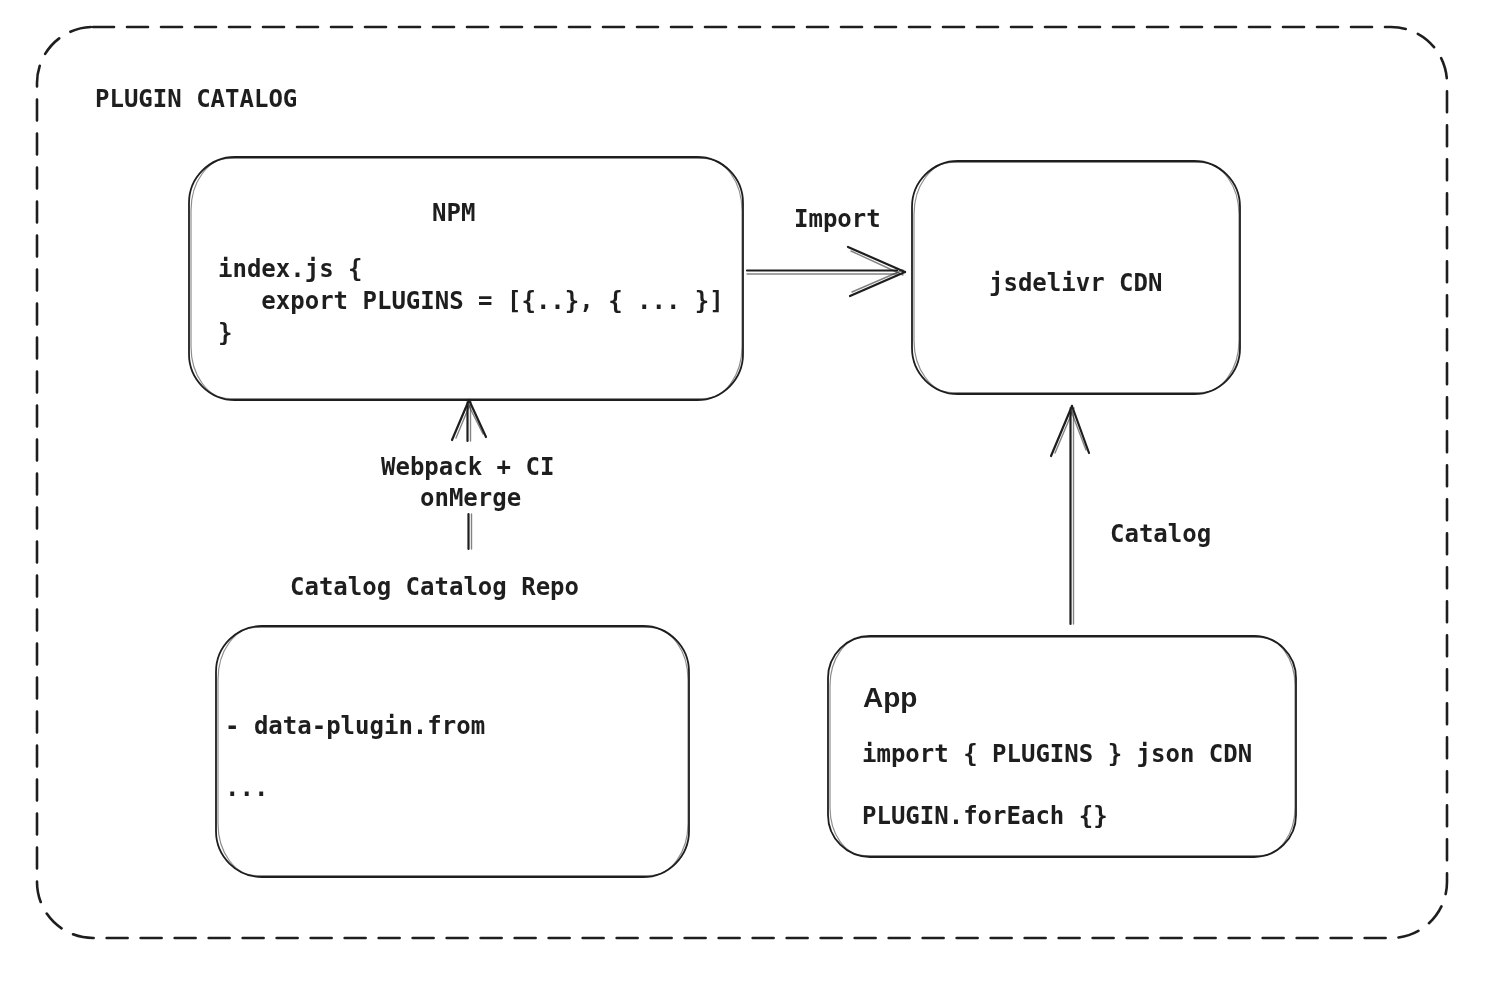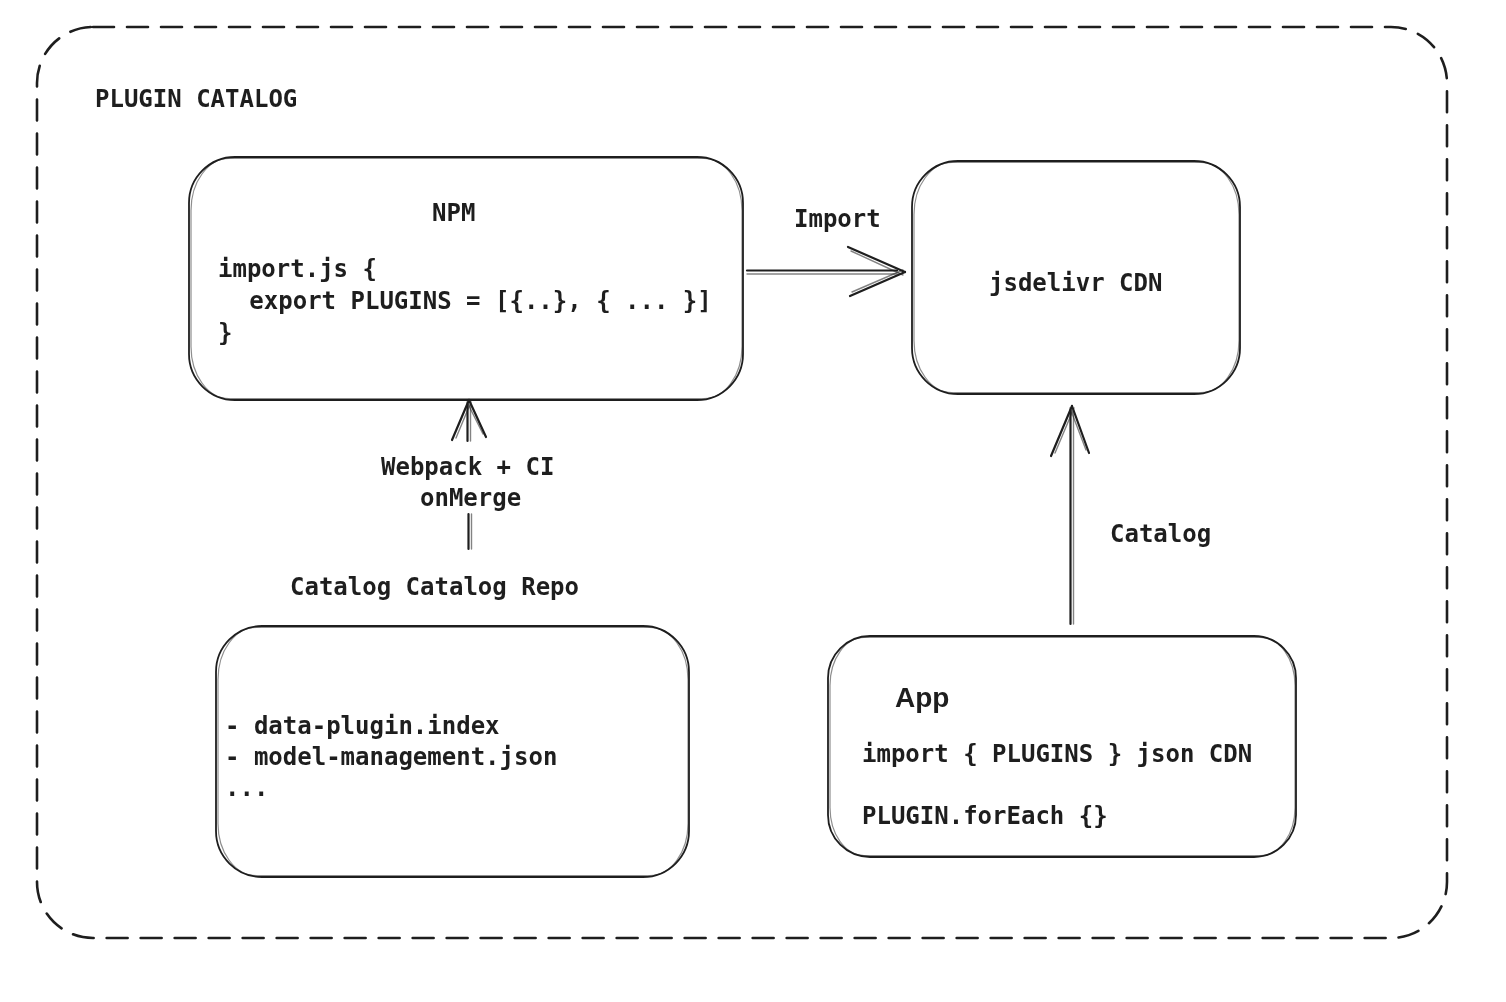--- a/index.html
+++ b/index.html
@@ -17,21 +17,20 @@
     font-size:24px;
     line-height:31px;
     font-weight:600;
     white-space:pre;
     color:#1e1e1e;
   }
   .txt-sans{
     font-family:"Liberation Sans","DejaVu Sans",sans-serif;
     font-size:28px;
     font-weight:600;
-    margin-left:32px;
   }
   svg .ink{stroke:#1e1e1e;fill:none;stroke-width:1.8;stroke-linecap:round;}
   svg .echo{stroke:#1e1e1e;fill:none;stroke-width:1.2;opacity:.5;stroke-linecap:round;}
   svg .arrow{stroke:#1e1e1e;fill:none;stroke-width:2.2;stroke-linecap:round;}
   svg .arrow-echo{stroke:#1e1e1e;fill:none;stroke-width:1.4;opacity:.55;stroke-linecap:round;}
 </style>
 </head>
 <body>
 
 <div class="canvas">
@@ -89,34 +88,33 @@
       <path d="M1072 406 L1051 456" class="arrow"></path>
       <path d="M1074 408 L1055 453" class="arrow-echo"></path>
       <path d="M1072 406 L1089 453" class="arrow"></path>
       <path d="M1070 408 L1086 450" class="arrow-echo"></path>
     </g>
   </svg>
 
   <div class="txt" style="left:95px;top:84px">PLUGIN CATALOG</div>
 
   <div class="txt" style="left:432px;top:198px">NPM</div>
-  <div class="txt" style="left:218px;top:254px">import.js {</div>
-  <div class="txt" style="left:206px;top:286px">   export PLUGINS = [{..}, { ... }]</div>
+  <div class="txt" style="left:218px;top:254px">index.js {</div>
+  <div class="txt" style="left:218px;top:286px">   export PLUGINS = [{..}, { ... }]</div>
   <div class="txt" style="left:218px;top:318px">}</div>
 
   <div class="txt" style="left:989px;top:268px">jsdelivr CDN</div>
 
   <div class="txt" style="left:794px;top:204px">Import</div>
 
   <div class="txt" style="left:381px;top:452px">Webpack + CI</div>
   <div class="txt" style="left:420px;top:483px">onMerge</div>
 
   <div class="txt" style="left:290px;top:572px">Catalog Catalog Repo</div>
-  <div class="txt" style="left:225px;top:711px">- data-plugin.index</div>
-  <div class="txt" style="left:225px;top:742px">- model-management.json</div>
+  <div class="txt" style="left:225px;top:711px">- data-plugin.from</div>
   <div class="txt" style="left:225px;top:773px">...</div>
 
   <div class="txt txt-sans" style="left:863px;top:682px">App</div>
   <div class="txt" style="left:862px;top:739px">import { PLUGINS } json CDN</div>
   <div class="txt" style="left:862px;top:801px">PLUGIN.forEach {}</div>
 
   <div class="txt" style="left:1110px;top:519px">Catalog</div>
 
 </div>
 

